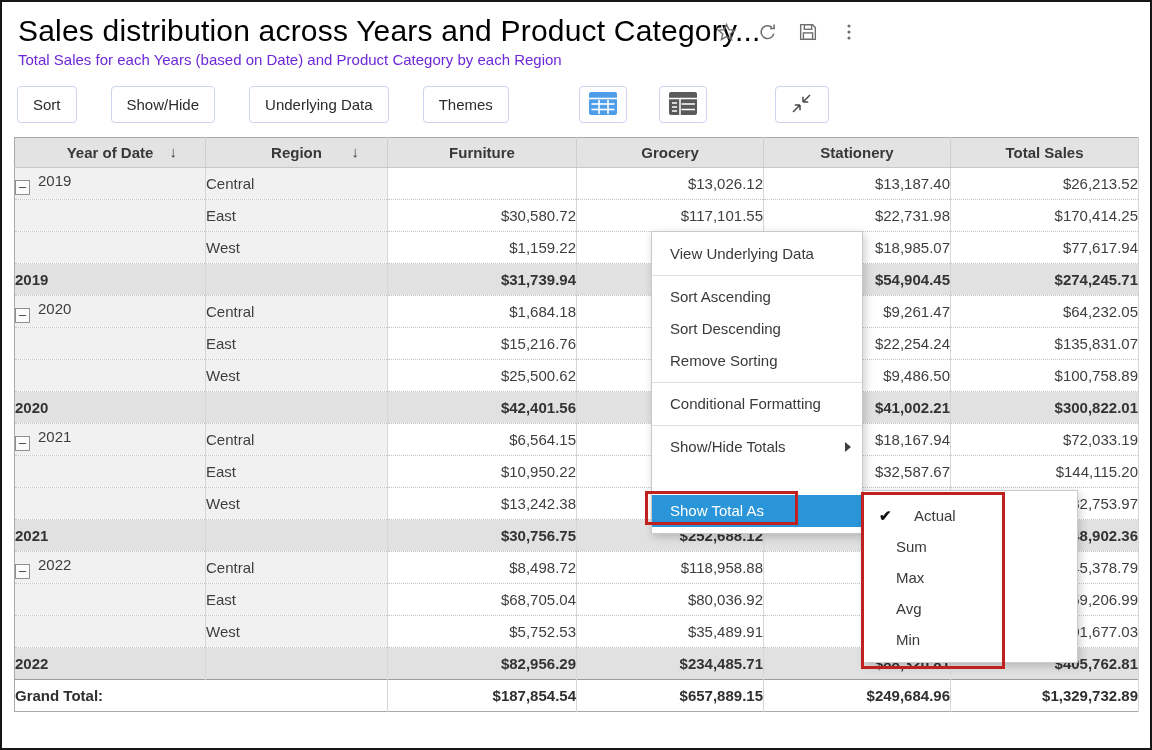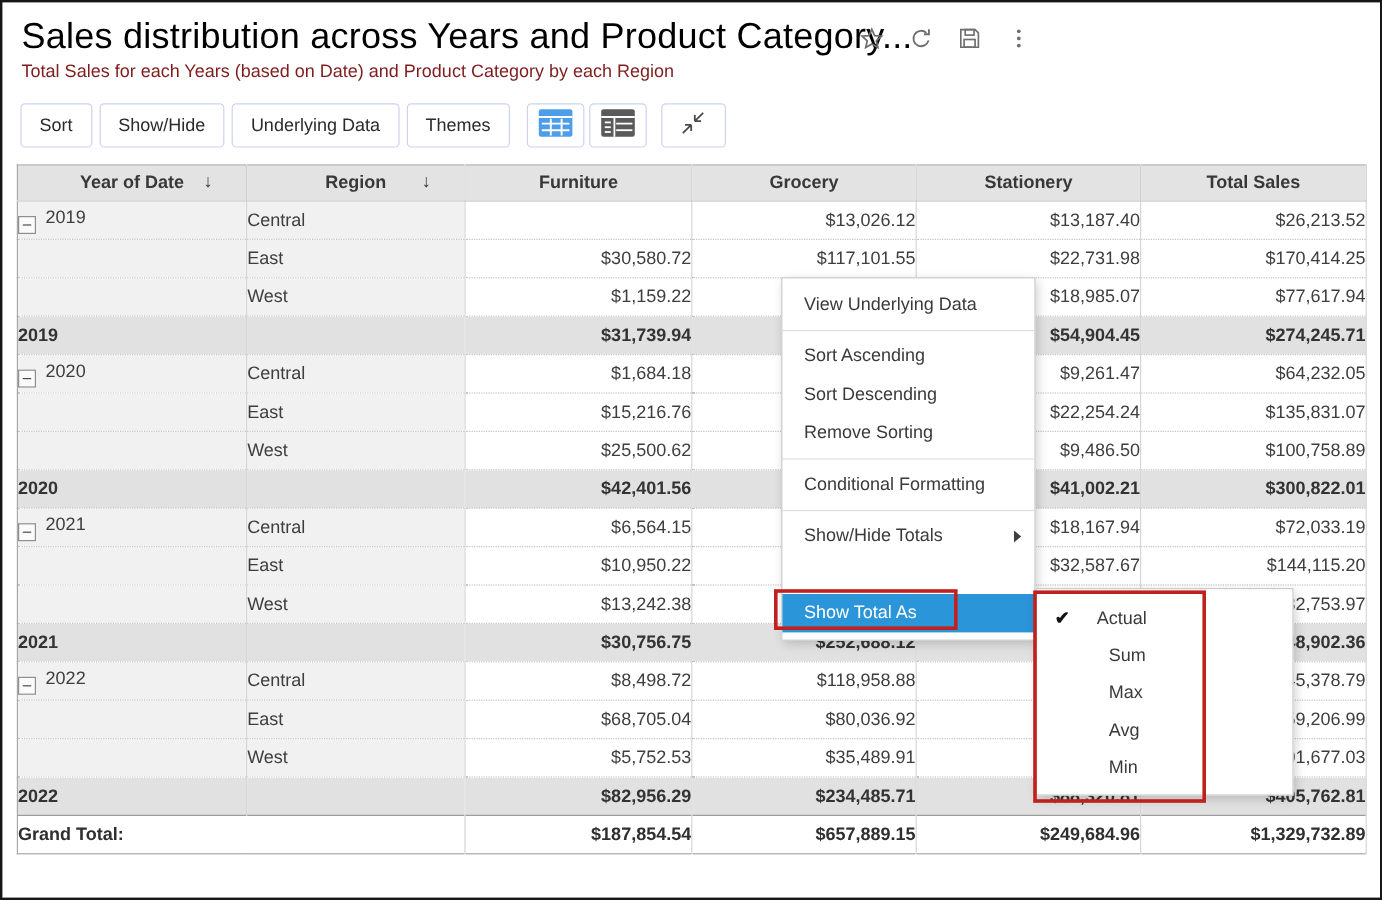--- a/index.html
+++ b/index.html
@@ -6,24 +6,24 @@
   body{
     width:1152px;height:750px;position:relative;overflow:hidden;
     background:#ffffff;font-family:"Liberation Sans",sans-serif;
   }
   .frame{position:absolute;inset:0;border:2px solid #161616;z-index:60;pointer-events:none;}
 
   
   .page-title{position:absolute;left:18px;top:14px;font-size:30px;font-weight:normal;color:#000000;letter-spacing:.2px;}
   .title-icons{position:absolute;left:714px;top:20px;display:flex;gap:17px;align-items:center;}
   .title-icons .ic{width:24px;height:24px;display:flex;align-items:center;justify-content:center;color:#6e6e6e;}
-  .page-subtitle{position:absolute;left:18px;top:51px;font-size:15px;color:#7f1d1d;}
-
-  
-  .toolbar{position:absolute;left:17px;top:86px;height:37px;display:flex;align-items:stretch;}
+  .page-subtitle{position:absolute;left:18px;top:51px;font-size:15px;color:#6d28d9;}
+
+  
+  .toolbar{position:absolute;left:17px;top:86px;height:37px;display:flex;align-items:stretch;gap:28px;}
   .tb-btn{border:1px solid #ccd3ef;border-radius:4px;background:#fff;font-size:15px;color:#2b2b2b;
           padding:0 15px;display:flex;align-items:center;margin-right:6px;white-space:nowrap;}
   .tb-iconbtn{width:46px;padding:0;justify-content:center;margin-right:4px;}
   .tb-gap{width:8px;}
 
   
   table.pivot{position:absolute;left:14px;top:137px;width:1124px;border-collapse:collapse;table-layout:fixed;
               border:1px solid #a9a9a9;}
   table.pivot th{height:29px;background:#e3e3e3;font-size:15px;font-weight:bold;color:#383838;
                  border-right:1px solid #cfcfcf;border-bottom:1px solid #c6c6c6;position:relative;text-align:center;padding:0;}
@@ -45,21 +45,21 @@
   .ctx-item{height:32px;line-height:32px;font-size:15px;color:#3a3a3a;padding:0 18px;position:relative;
             white-space:nowrap;cursor:default;}
   .ctx-item.hl{background:#2a95d8;color:#fff;margin-top:32px;}
   .ctx-div{border-top:1px solid #dedede;margin:5px 0;height:0;}
   .ctx-arrow{position:absolute;right:11px;top:11px;width:0;height:0;
              border-left:6px solid #3f3f3f;border-top:5px solid transparent;border-bottom:5px solid transparent;}
 
   
   .sub-menu{position:absolute;left:863px;top:490px;width:215px;height:173px;box-sizing:border-box;background:#fff;
             border:1px solid #cbcbcb;box-shadow:2px 3px 9px rgba(0,0,0,.2);padding:9px 0;z-index:12;}
-  .sub-item{height:31px;line-height:31px;font-size:15px;color:#3a3a3a;padding-left:60px;position:relative;white-space:nowrap;}
+  .sub-item{height:31px;line-height:31px;font-size:15px;color:#3a3a3a;padding-left:32px;position:relative;white-space:nowrap;}
   .sub-item.checked{padding-left:50px;}
   .check-mark{position:absolute;left:15px;top:0;font-size:15px;font-weight:bold;color:#141414;}
 
   
   .anno{position:absolute;box-sizing:border-box;border:3px solid #c0201e;z-index:20;pointer-events:none;}
   .anno-1{left:645px;top:491px;width:153px;height:34px;}
   .anno-2{left:861px;top:492px;width:144px;height:177px;}
 </style>
 </head>
 <body>

